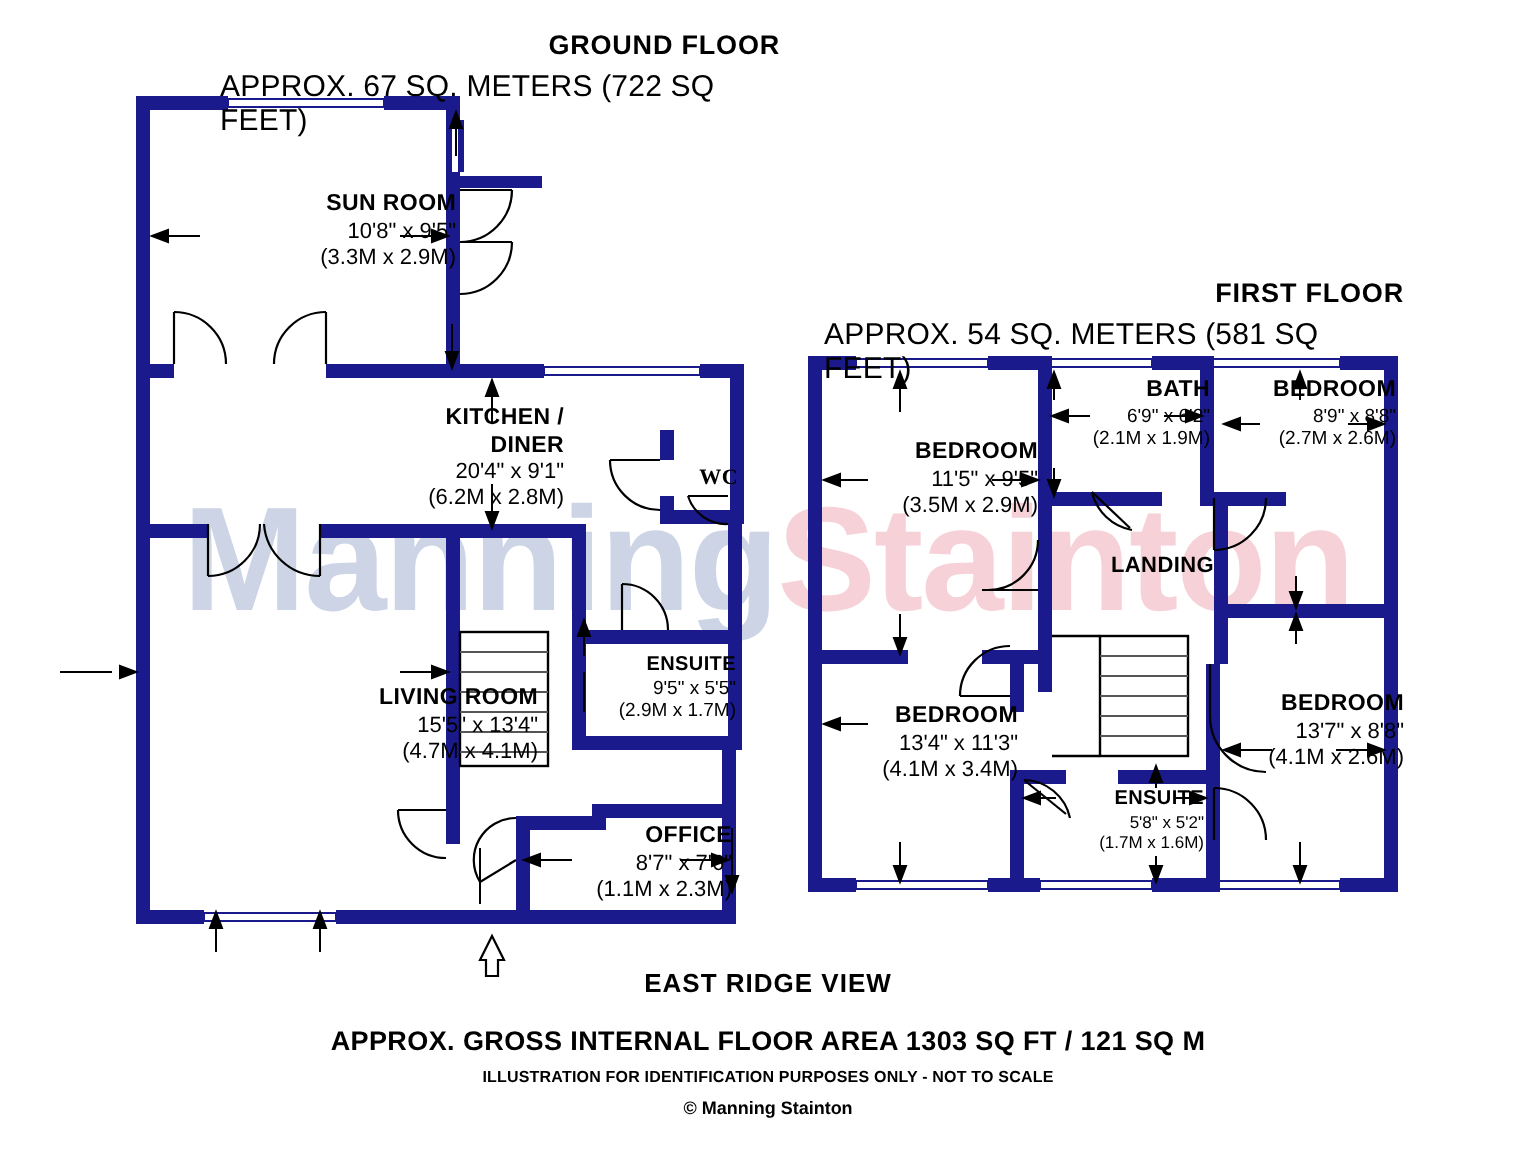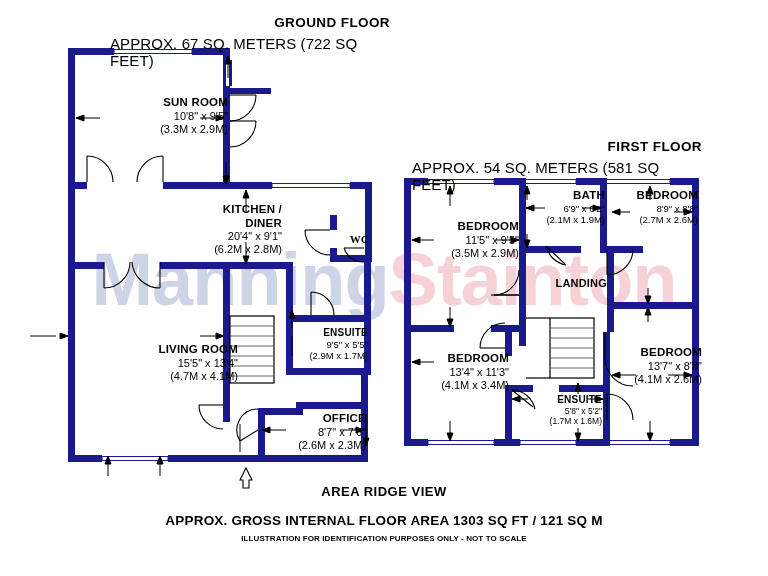--- a/index.html
+++ b/index.html
@@ -432,36 +432,36 @@
     <span class="nm">KITCHEN /</span>
     <span class="nm">DINER</span>
     <span class="d1">20'4" x 9'1"</span>
     <span class="d2">(6.2M x 2.8M)</span>
   </div>
 
   <div class="room only" style="left:325px; top:233px; width:44px;font-family:Liberation Serif, serif;">
     <span class="nm">WC</span>
   </div>
 
-  <div class="room" style="left:68px; top:343px; width:170px;">
+  <div class="room" style="left:68px; top:343px; width:170px;padding-left:31px;">
     <span class="nm">LIVING ROOM</span>
     <span class="d1">15'5" x 13'4"</span>
     <span class="d2">(4.7M x 4.1M)</span>
   </div>
 
   <div class="room sm" style="left:290px; top:327px; width:78px;">
     <span class="nm">ENSUITE</span>
     <span class="d1">9'5" x 5'5"</span>
     <span class="d2">(2.9M x 1.7M)</span>
   </div>
 
   <div class="room sm" style="left:262px; top:412px; width:104px;">
     <span class="nm" style="font-size:11.5px;">OFFICE</span>
     <span class="d1" style="font-size:11px;">8'7" x 7'6"</span>
-    <span class="d2" style="font-size:11px;">(2.6M x 2.3M)</span>
+    <span class="d2" style="font-size:11px;">(1.1M x 2.3M)</span>
   </div>
 
   <div class="plan-title" style="left:412px; top:139px; width:290px;">FIRST FLOOR</div>
   <div class="plan-sub" style="left:412px; top:159px; width:290px;">APPROX. 54 SQ. METERS (581 SQ FEET)</div>
 
   <div class="room" style="left:405px; top:220px; width:114px;">
     <span class="nm">BEDROOM</span>
     <span class="d1">11'5" x 9'5"</span>
     <span class="d2">(3.5M x 2.9M)</span>
   </div>
@@ -493,17 +493,18 @@
     <span class="d1">5'8" x 5'2"</span>
     <span class="d2">(1.7M x 1.6M)</span>
   </div>
 
   <div class="room" style="left:606px; top:346px; width:96px;">
     <span class="nm">BEDROOM</span>
     <span class="d1">13'7" x 8'8"</span>
     <span class="d2">(4.1M x 2.6M)</span>
   </div>
 
-  <div class="foot foot-addr">AREA RIDGE VIEW</div>
+  <div class="foot foot-addr">EAST RIDGE VIEW</div>
   <div class="foot foot-area">APPROX. GROSS INTERNAL FLOOR AREA 1303 SQ FT / 121 SQ M</div>
   <div class="foot foot-note">ILLUSTRATION FOR IDENTIFICATION PURPOSES ONLY - NOT TO SCALE</div>
+  <div class="foot foot-copy">© Manning Stainton</div>
 
 </div>
 
 </body></html>

